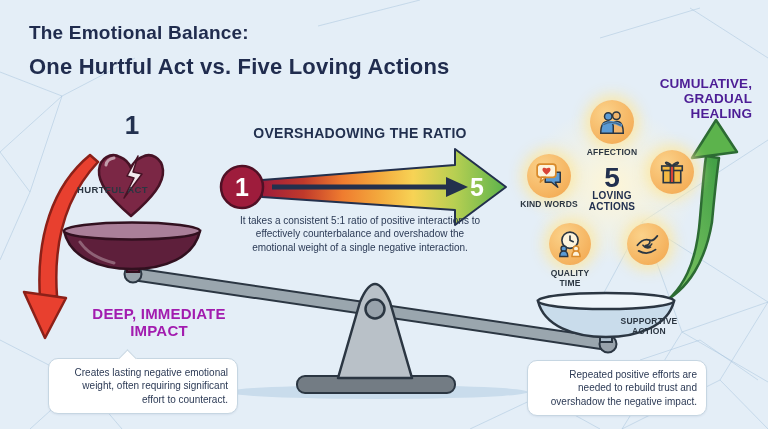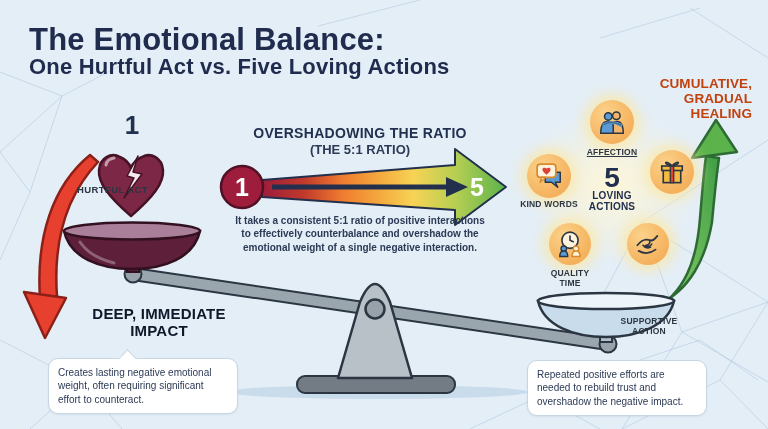--- a/index.html
+++ b/index.html
@@ -5,45 +5,45 @@
   html,body{margin:0;padding:0;}
   .canvas{
     position:relative;width:768px;height:429px;overflow:hidden;
     background:#e4eef7;
     font-family:"Liberation Sans",sans-serif;
     color:#22304f;
   }
   .abs{position:absolute;}
   svg{display:block;}
   
-  .title1{left:29px;top:22px;font-size:31px;font-weight:800;color:#202c4e;letter-spacing:.2px;}
+  .title1{left:29px;top:22px;font-size:19px;font-weight:800;color:#202c4e;letter-spacing:.2px;}
   .title2{left:29px;top:54px;font-size:22px;font-weight:800;color:#202c4e;letter-spacing:.2px;text-align:right;}
   
   .num1{left:102px;top:110px;width:60px;text-align:center;font-size:26px;font-weight:800;color:#22304f;}
   .hurt-label{left:77px;top:159px;width:110px;text-align:left;font-size:9.5px;font-weight:700;color:#2b3642;letter-spacing:.4px;margin-top:25px;}
-  .impact-heading{left:70px;top:306px;width:178px;text-align:center;font-size:15px;font-weight:800;color:#0f172a;line-height:1.12;letter-spacing:.2px;}
+  .impact-heading{left:70px;top:306px;width:178px;text-align:center;font-size:15px;font-weight:800;color:#a21caf;line-height:1.12;letter-spacing:.2px;}
   
   .ratio-heading{left:238px;top:125px;width:244px;text-align:center;font-size:14px;font-weight:800;color:#22304f;letter-spacing:.3px;}
   .ratio-sub{left:238px;top:142px;width:244px;text-align:center;font-size:13px;font-weight:600;color:#2b3a55;}
-  .ratio-desc{left:235px;top:214px;width:250px;text-align:center;font-size:10px;font-weight:700;color:#2b3a55;line-height:1.34;}
+  .ratio-desc{left:235px;top:214px;width:250px;text-align:center;font-size:10px;font-weight:400;color:#2b3a55;line-height:1.34;}
   
   .glow{left:498px;top:80px;width:228px;height:210px;
     background:radial-gradient(closest-side,rgba(255,246,213,.95),rgba(255,246,213,0) 75%);}
   .icon-circle{width:44px;height:44px;border-radius:50%;
     background:radial-gradient(circle at 35% 30%,#fbd28a,#f2a44a);
     box-shadow:0 0 14px 5px rgba(253,232,160,.85);
     display:flex;align-items:center;justify-content:center;}
   .icon-circle svg{width:30px;height:30px;}
   .icon-label{text-align:center;font-size:8.5px;font-weight:700;color:#2b3642;line-height:1.18;letter-spacing:.2px;}
   .loving-count{left:592px;top:162px;width:40px;text-align:center;font-size:28px;font-weight:800;color:#22304f;}
   .loving-label{left:578px;top:191px;width:68px;text-align:center;font-size:10px;font-weight:800;color:#22304f;line-height:1.08;letter-spacing:.2px;}
-  .healing-heading{left:648px;top:76px;width:104px;text-align:right;font-size:13.5px;font-weight:800;color:#c2410c;line-height:1.12;letter-spacing:.1px;}
+  .healing-heading{left:648px;top:76px;width:104px;text-align:right;font-size:13.5px;font-weight:800;color:#4c1d95;line-height:1.12;letter-spacing:.1px;}
   
   .note-box{background:#ffffff;border:1px solid #c6d6e2;border-radius:10px;
-    padding:7px 9px;font-size:10px;color:#2c3a55;text-align:left;line-height:1.33;
+    padding:7px 9px;font-size:10px;color:#2c3a55;text-align:right;line-height:1.33;
     box-shadow:0 1px 2px rgba(40,70,110,.08);}
   .note-left{left:48px;top:358px;width:170px;}
   .note-right{left:527px;top:360px;width:160px;}
   .pointer{left:72px;top:-7px;width:12px;height:12px;background:#fff;
     border-left:1px solid #c6d6e2;border-top:1px solid #c6d6e2;transform:rotate(45deg);}
 </style>
 </head>
 <body>
 
 <div class="canvas">
@@ -134,34 +134,33 @@
   </svg>
 
   <div class="abs title1">The Emotional Balance:</div>
   <div class="abs title2">One Hurtful Act vs. Five Loving Actions</div>
 
   <div class="abs num1">1</div>
   <div class="abs hurt-label">HURTFUL ACT</div>
   <div class="abs impact-heading">DEEP, IMMEDIATE IMPACT</div>
 
   <div class="abs ratio-heading">OVERSHADOWING THE RATIO</div>
-  <div class="abs ratio-sub">(THE 5:1 RATIO)</div>
   <div class="abs ratio-desc">It takes a consistent 5:1 ratio of positive interactions to effectively counterbalance and overshadow the emotional weight of a single negative interaction.</div>
 
   <div class="abs icon-circle" style="left:590px;top:100px;">
     <svg viewBox="0 0 24 24">
       <circle cx="9" cy="7.5" r="3" fill="#5b9bd5" stroke="#2b3642" stroke-width="1.2"></circle>
       <circle cx="15.5" cy="7" r="3" fill="#f2b56b" stroke="#2b3642" stroke-width="1.2"></circle>
       <path d="M11 21 Q11 11.5 16 11.5 Q21 11.5 21 21 Z" fill="#f2b56b" stroke="#2b3642" stroke-width="1.2"></path>
       <path d="M3 21 Q3 11.5 8.5 11.5 Q12.5 11.5 13 15 L13 21 Z" fill="#5b9bd5" stroke="#2b3642" stroke-width="1.2"></path>
       <path d="M5.5 14 Q12 10.5 19 14.5" fill="none" stroke="#5b9bd5" stroke-width="2.4" stroke-linecap="round"></path>
       <path d="M5.5 14 Q12 10.5 19 14.5" fill="none" stroke="#2b3642" stroke-width="1" stroke-linecap="round" opacity=".5"></path>
     </svg>
   </div>
-  <div class="abs icon-label" style="left:572px;top:147px;width:80px;text-decoration:underline;">AFFECTION</div>
+  <div class="abs icon-label" style="left:572px;top:147px;width:80px;">AFFECTION</div>
 
   <div class="abs icon-circle" style="left:527px;top:154px;">
     <svg viewBox="0 0 24 24">
       <path d="M9 9 h12 v8 h-4 l2 4 -5 -4 h-5 Z" fill="#5b9bd5" stroke="#2b3642" stroke-width="1.2" stroke-linejoin="round"></path>
       <rect x="2.5" y="2.5" width="15" height="10.5" rx="2.5" fill="#fdf3dc" stroke="#d98a2b" stroke-width="1.4"></rect>
       <path d="M6 13 L5 17 L9.5 13 Z" fill="#fdf3dc" stroke="#d98a2b" stroke-width="1.2" stroke-linejoin="round"></path>
       <path d="M10 11 C 7.5 9, 6.5 7.5, 6.8 6.3 C 7.1 5.2, 8.6 4.9, 10 6 C 11.4 4.9, 12.9 5.2, 13.2 6.3 C 13.5 7.5, 12.5 9, 10 11 Z" fill="#d94436"></path>
     </svg>
   </div>
   <div class="abs icon-label" style="left:509px;top:199px;width:80px;">KIND WORDS</div>

